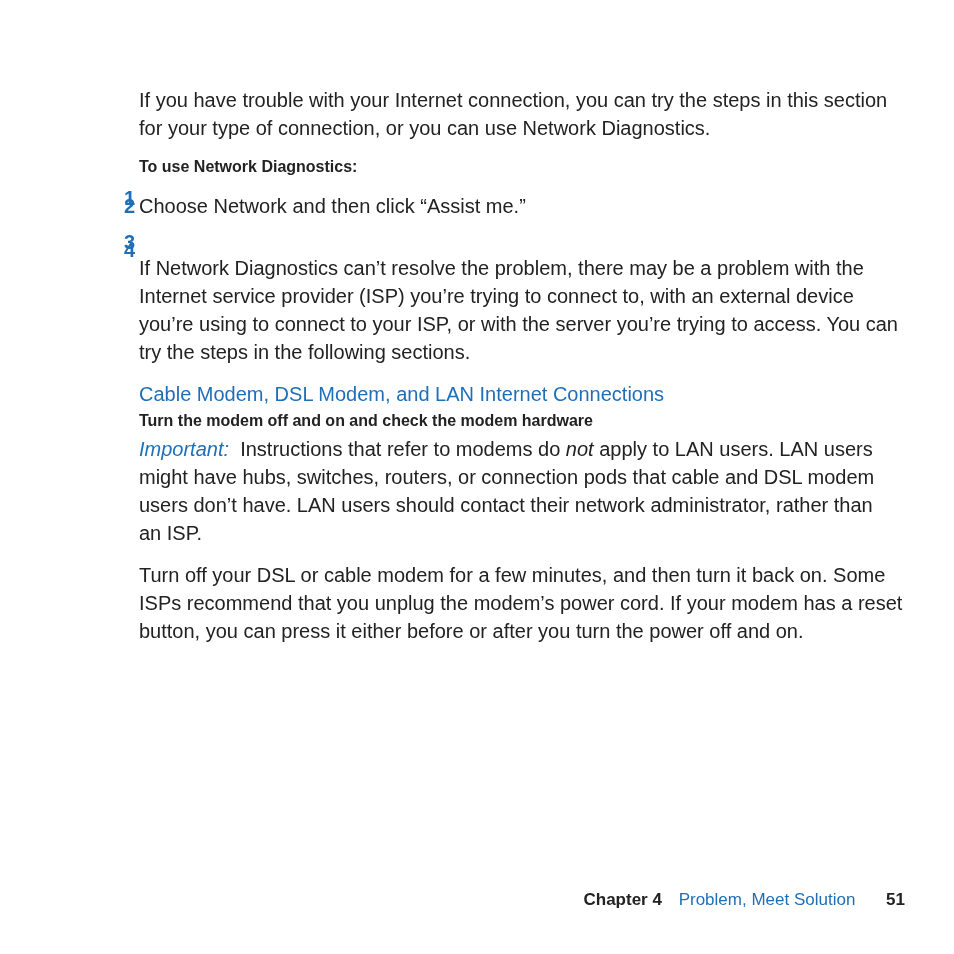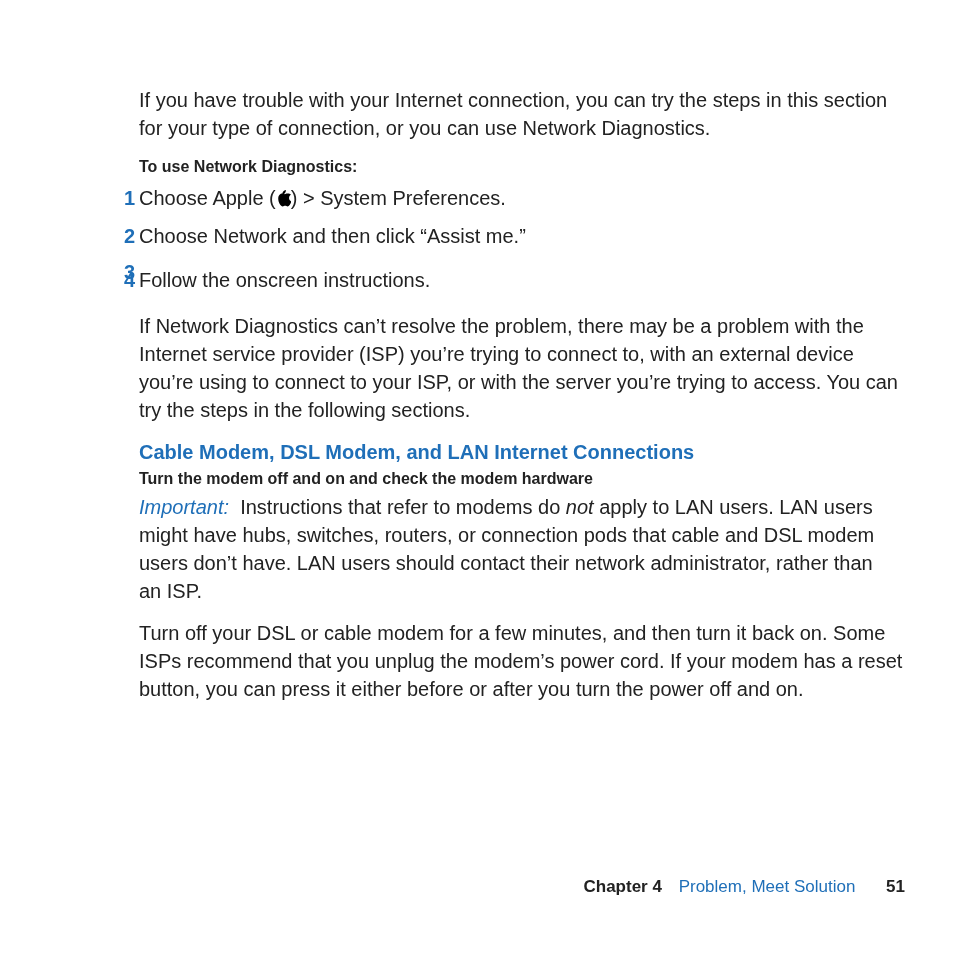--- a/index.html
+++ b/index.html
@@ -25,21 +25,21 @@
     margin: 0 0 14px 0;
     font-weight: 400;
   }
   .subhead {
     font-weight: 700;
     margin: 0 0 2px 0;
     font-size: 16px;
   }
   .blue-head {
     color: #1f6fb8;
-    font-weight: 700;
+    font-weight: 400;
     margin: 14px 0 2px 0;
     font-size: 20px;
   }
   ol.steps {
     list-style: none;
     margin: 0 0 14px 0;
     padding: 0;
     counter-reset: step;
   }
   ol.steps li {
@@ -63,56 +63,50 @@
   }
   .apple-icon svg { width: 15px; height: 17px; }
   .important-label {
     color: #1f6fb8;
     font-style: italic;
     font-weight: 400;
   }
   .italic { font-style: italic; }
   .footer {
     position: absolute;
-    bottom: 55px;
+    bottom: 42px;
     right: 82px;
     font-size: 17px;
   }
   .footer .chapter-label { font-weight: 700; color: #222; }
   .footer .chapter-title { color: #1f6fb8; font-weight: 400; margin-left: 12px; }
   .footer .page-num { font-weight: 700; color: #222; margin-left: 26px; }
 </style>
 </head>
 <body>
 
 <div class="page">
 
   <p class="body-para">If you have trouble with your Internet connection, you can try the steps in this section for your type of connection, or you can use Network Diagnostics.</p>
 
   <p class="subhead">To use Network Diagnostics:</p>
 
   <ol class="steps">
     <li>
       <span class="num">1</span>
-      <span>
-        <span>Choose Apple (</span><span class="apple-icon"><svg viewBox="0 0 170 200" fill="#000">
-              <path d="M130 42c-12 0-22 7-29 7s-18-7-30-7C49 42 23 59 23 103c0 41 29 90 54 90 10 0 15-7 28-7s17 7 28 7c25 0 44-49 44-60-1 0-27-10-27-39 0-25 21-36 22-37-12-17-31-15-42-15zM113 0c-11 1-24 8-31 17-7 8-12 20-10 32 12 1 24-6 31-15 7-9 12-21 10-34z"></path>
-            </svg></span><span>) &gt; System Preferences.</span>
-      </span>
     </li>
     <li>
       <span class="num">2</span>
       <span>Choose Network and then click “Assist me.”</span>
     </li>
     <li>
       <span class="num">3</span>
     </li>
     <li>
       <span class="num">4</span>
-      <span>Follow the onscreen instructions.</span>
     </li>
   </ol>
 
   <p class="body-para">If Network Diagnostics can’t resolve the problem, there may be a problem with the Internet service provider (ISP) you’re trying to connect to, with an external device you’re using to connect to your ISP, or with the server you’re trying to access. You can try the steps in the following sections.</p>
 
   <p class="blue-head">Cable Modem, DSL Modem, and LAN Internet Connections</p>
 
   <p class="subhead">Turn the modem off and on and check the modem hardware</p>
   <p class="body-para">
     <span class="important-label">Important:&nbsp;&nbsp;</span><span>Instructions that refer to modems do </span><span class="italic">not</span><span> apply to LAN users. LAN users might have hubs, switches, routers, or connection pods that cable and DSL modem users don’t have. LAN users should contact their network administrator, rather than an&nbsp;ISP.</span>

